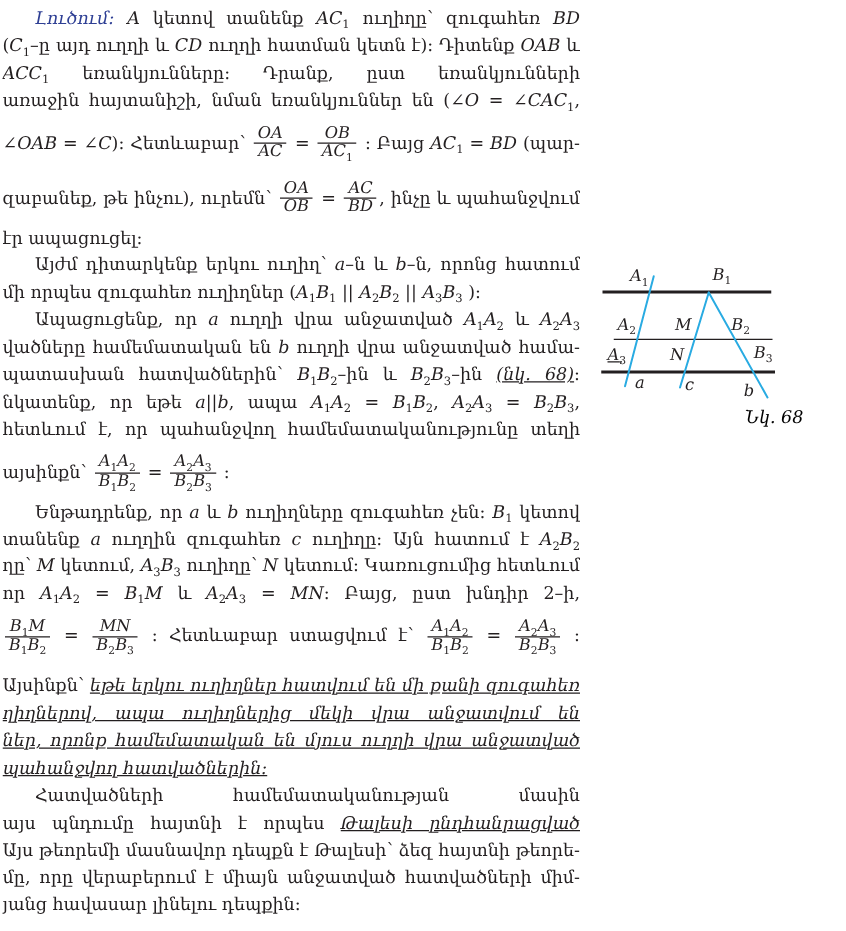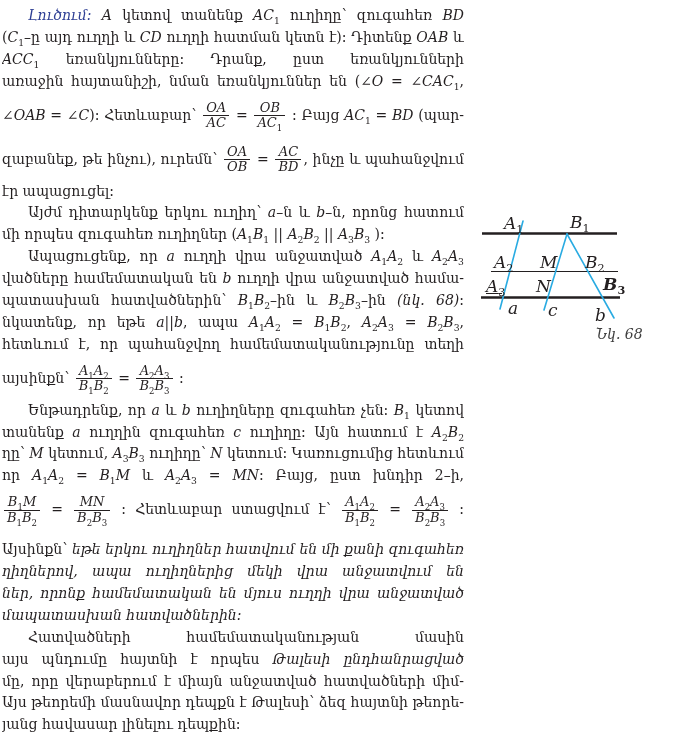--- a/index.html
+++ b/index.html
@@ -13,45 +13,45 @@
   }
   .line{
     font-size:14px;line-height:21.9px;height:21.9px;
     text-align:justify;text-align-last:justify;
     white-space:normal;overflow:hidden;
   }
   .line.nj{text-align-last:left;}
   .line.ind{padding-left:26px;}
   .line.tall{height:44px;line-height:44px;}
   .t{font-style:normal;}
-  .em{font-style:italic;}
+  .em{font-style:italic;text-decoration:underline;}
   .math{font-style:italic;}
   .lead{font-style:italic;color:#2e3f94;}
   sub{font-size:66%;font-style:normal;line-height:0;}
   .frac{
     display:inline-block;text-align:right;vertical-align:middle;
     font-style:italic;line-height:1.12;margin:0 2px;
     text-align-last:center;
   }
   .fnum,.fden{display:block;font-size:13px;padding:0 3px;}
   .fden{border-top:1px solid #231f20;}
   .figure{
     position:absolute;left:478px;top:210px;width:199px;height:140px;
   }
   .figure svg{position:absolute;left:0;top:0;}
   .kline{stroke:#231f20;stroke-width:1.1;}
   .kline.thick{stroke-width:2.4;}
   .bline{stroke:#29abe2;stroke-width:1.6;stroke-linecap:round;}
   .fig-label{
-    position:absolute;font-size:17px;font-style:italic;color:#231f20;
+    position:absolute;font-size:13px;font-style:italic;color:#231f20;
     white-space:nowrap;line-height:1;
   }
   .fig-caption{
     position:absolute;left:118px;top:116px;
-    font-size:14px;font-style:italic;color:#404040;white-space:nowrap;
+    font-size:14px;font-style:italic;color:#000000;white-space:nowrap;
   }
 </style>
 </head>
 <body>
 
 <div class="doc-body">
     <div>
       <div class="line ind"><span class="lead">Լուծում: </span><span class="math">A</span><span class="t"> կետով տանենք </span><span class="math">AC<sub>1</sub></span><span class="t"> ուղիղը՝ զուգահեռ </span><span class="math">BD</span></div>
       <div class="line"><span class="t">(</span><span class="math">C<sub>1</sub></span><span class="t">–ը այդ ուղղի և </span><span class="math">CD</span><span class="t"> ուղղի հատման կետն է): Դիտենք </span><span class="math">OAB</span><span class="t"> և</span></div>
       <div class="line"><span class="math">ACC<sub>1</sub></span><span class="t"> եռանկյունները: Դրանք, ըստ եռանկյունների նմանության</span></div>
@@ -76,27 +76,27 @@
       <div class="line ind"><span class="t">Ենթադրենք, որ </span><span class="math">a</span><span class="t"> և </span><span class="math">b</span><span class="t"> ուղիղները զուգահեռ չեն: </span><span class="math">B<sub>1</sub></span><span class="t"> կետով</span></div>
       <div class="line"><span class="t">տանենք </span><span class="math">a</span><span class="t"> ուղղին զուգահեռ </span><span class="math">c</span><span class="t"> ուղիղը: Այն հատում է </span><span class="math">A<sub>2</sub>B<sub>2</sub></span></div>
       <div class="line"><span class="t">ղը՝ </span><span class="math">M</span><span class="t"> կետում, </span><span class="math">A<sub>3</sub>B<sub>3</sub></span><span class="t"> ուղիղը՝ </span><span class="math">N</span><span class="t"> կետում: Կառուցումից հետևում է,</span></div>
       <div class="line"><span class="t">որ </span><span class="math">A<sub>1</sub>A<sub>2</sub> = B<sub>1</sub>M</span><span class="t"> և </span><span class="math">A<sub>2</sub>A<sub>3</sub> = MN</span><span class="t">: Բայց, ըստ խնդիր 2–ի,</span></div>
       <div class="line tall"><span class="frac"><span class="fnum">B<sub>1</sub>M</span><span class="fden">B<sub>1</sub>B<sub>2</sub></span></span><span class="math"> = </span><span class="frac"><span class="fnum">MN</span><span class="fden">B<sub>2</sub>B<sub>3</sub></span></span><span class="t"> : Հետևաբար ստացվում է՝ </span><span class="frac"><span class="fnum">A<sub>1</sub>A<sub>2</sub></span><span class="fden">B<sub>1</sub>B<sub>2</sub></span></span><span class="math"> = </span><span class="frac"><span class="fnum">A<sub>2</sub>A<sub>3</sub></span><span class="fden">B<sub>2</sub>B<sub>3</sub></span></span><span class="t"> :</span></div>
     </div>
     <div style="margin-top: 8px;">
       <div class="line"><span class="t">Այսինքն՝ </span><span class="em">եթե երկու ուղիղներ հատվում են մի քանի զուգահեռ ու-</span></div>
       <div class="line"><span class="em">ղիղներով, ապա ուղիղներից մեկի վրա անջատվում են հատված-</span></div>
       <div class="line"><span class="em">ներ, որոնք համեմատական են մյուս ուղղի վրա անջատված հա-</span></div>
-      <div class="line nj"><span class="em">մապատասխան հատվածներին:</span></div>
+      <div class="line nj"><span class="em">պահանջվող հատվածներին:</span></div>
     </div>
     <div>
       <div class="line ind"><span class="t">Հատվածների համեմատականության մասին ապացուցված</span></div>
       <div class="line"><span class="t">այս պնդումը հայտնի է որպես </span><span class="em">Թալեսի ընդհանրացված թեորեմ:</span></div>
+      <div class="line"><span class="t">Այս թեորեմի մասնավոր դեպքն է Թալեսի՝ ձեզ հայտնի թեորե-</span></div>
       <div class="line"><span class="t">մը, որը վերաբերում է միայն անջատված հատվածների միմ-</span></div>
-      <div class="line"><span class="t">Այս թեորեմի մասնավոր դեպքն է Թալեսի՝ ձեզ հայտնի թեորե-</span></div>
       <div class="line nj"><span class="t">յանց հավասար լինելու դեպքին:</span></div>
     </div>
   </div>
 
 <div class="figure">
   <svg width="199" height="140" viewBox="0 0 199 140">
     <line class="kline thick" x1="4" y1="23.5" x2="139" y2="23.5"></line>
     <line class="kline" x1="13" y1="61.5" x2="140" y2="61.5"></line>
     <line class="kline thick" x1="3" y1="87.5" x2="142" y2="87.5"></line>
     <line class="bline" x1="45" y1="11" x2="22" y2="99"></line>
@@ -104,19 +104,19 @@
     <line class="bline" x1="89" y1="24" x2="136" y2="108"></line>
   </svg>
   <div>
       <div class="fig-label" style="left: 26px; top: 5px;">A<sub>1</sub></div>
       <div class="fig-label" style="left: 92px; top: 4px; text-align: right;">B<sub>1</sub></div>
       <div class="fig-label" style="left: 16px; top: 44px;">A<sub>2</sub></div>
       <div class="fig-label" style="left: 62px; top: 44px;">M</div>
       <div class="fig-label" style="left: 107px; top: 44px;">B<sub>2</sub></div>
       <div class="fig-label" style="left: 8px; top: 68px; text-decoration: underline;">A<sub>3</sub></div>
       <div class="fig-label" style="left: 58px; top: 68px;">N</div>
-      <div class="fig-label" style="left: 125px; top: 66px; font-weight: bold;">B<sub>3</sub></div>
+      <div class="fig-label" style="left: 125px; top: 66px;">B<sub>3</sub></div>
       <div class="fig-label" style="left: 30px; top: 90px;">a</div>
       <div class="fig-label" style="left: 70px; top: 92px;">c</div>
       <div class="fig-label" style="left: 117px; top: 97px;">b</div>
     </div>
   <div class="fig-caption">Նկ. 68</div>
 </div>
 
 </body></html>

